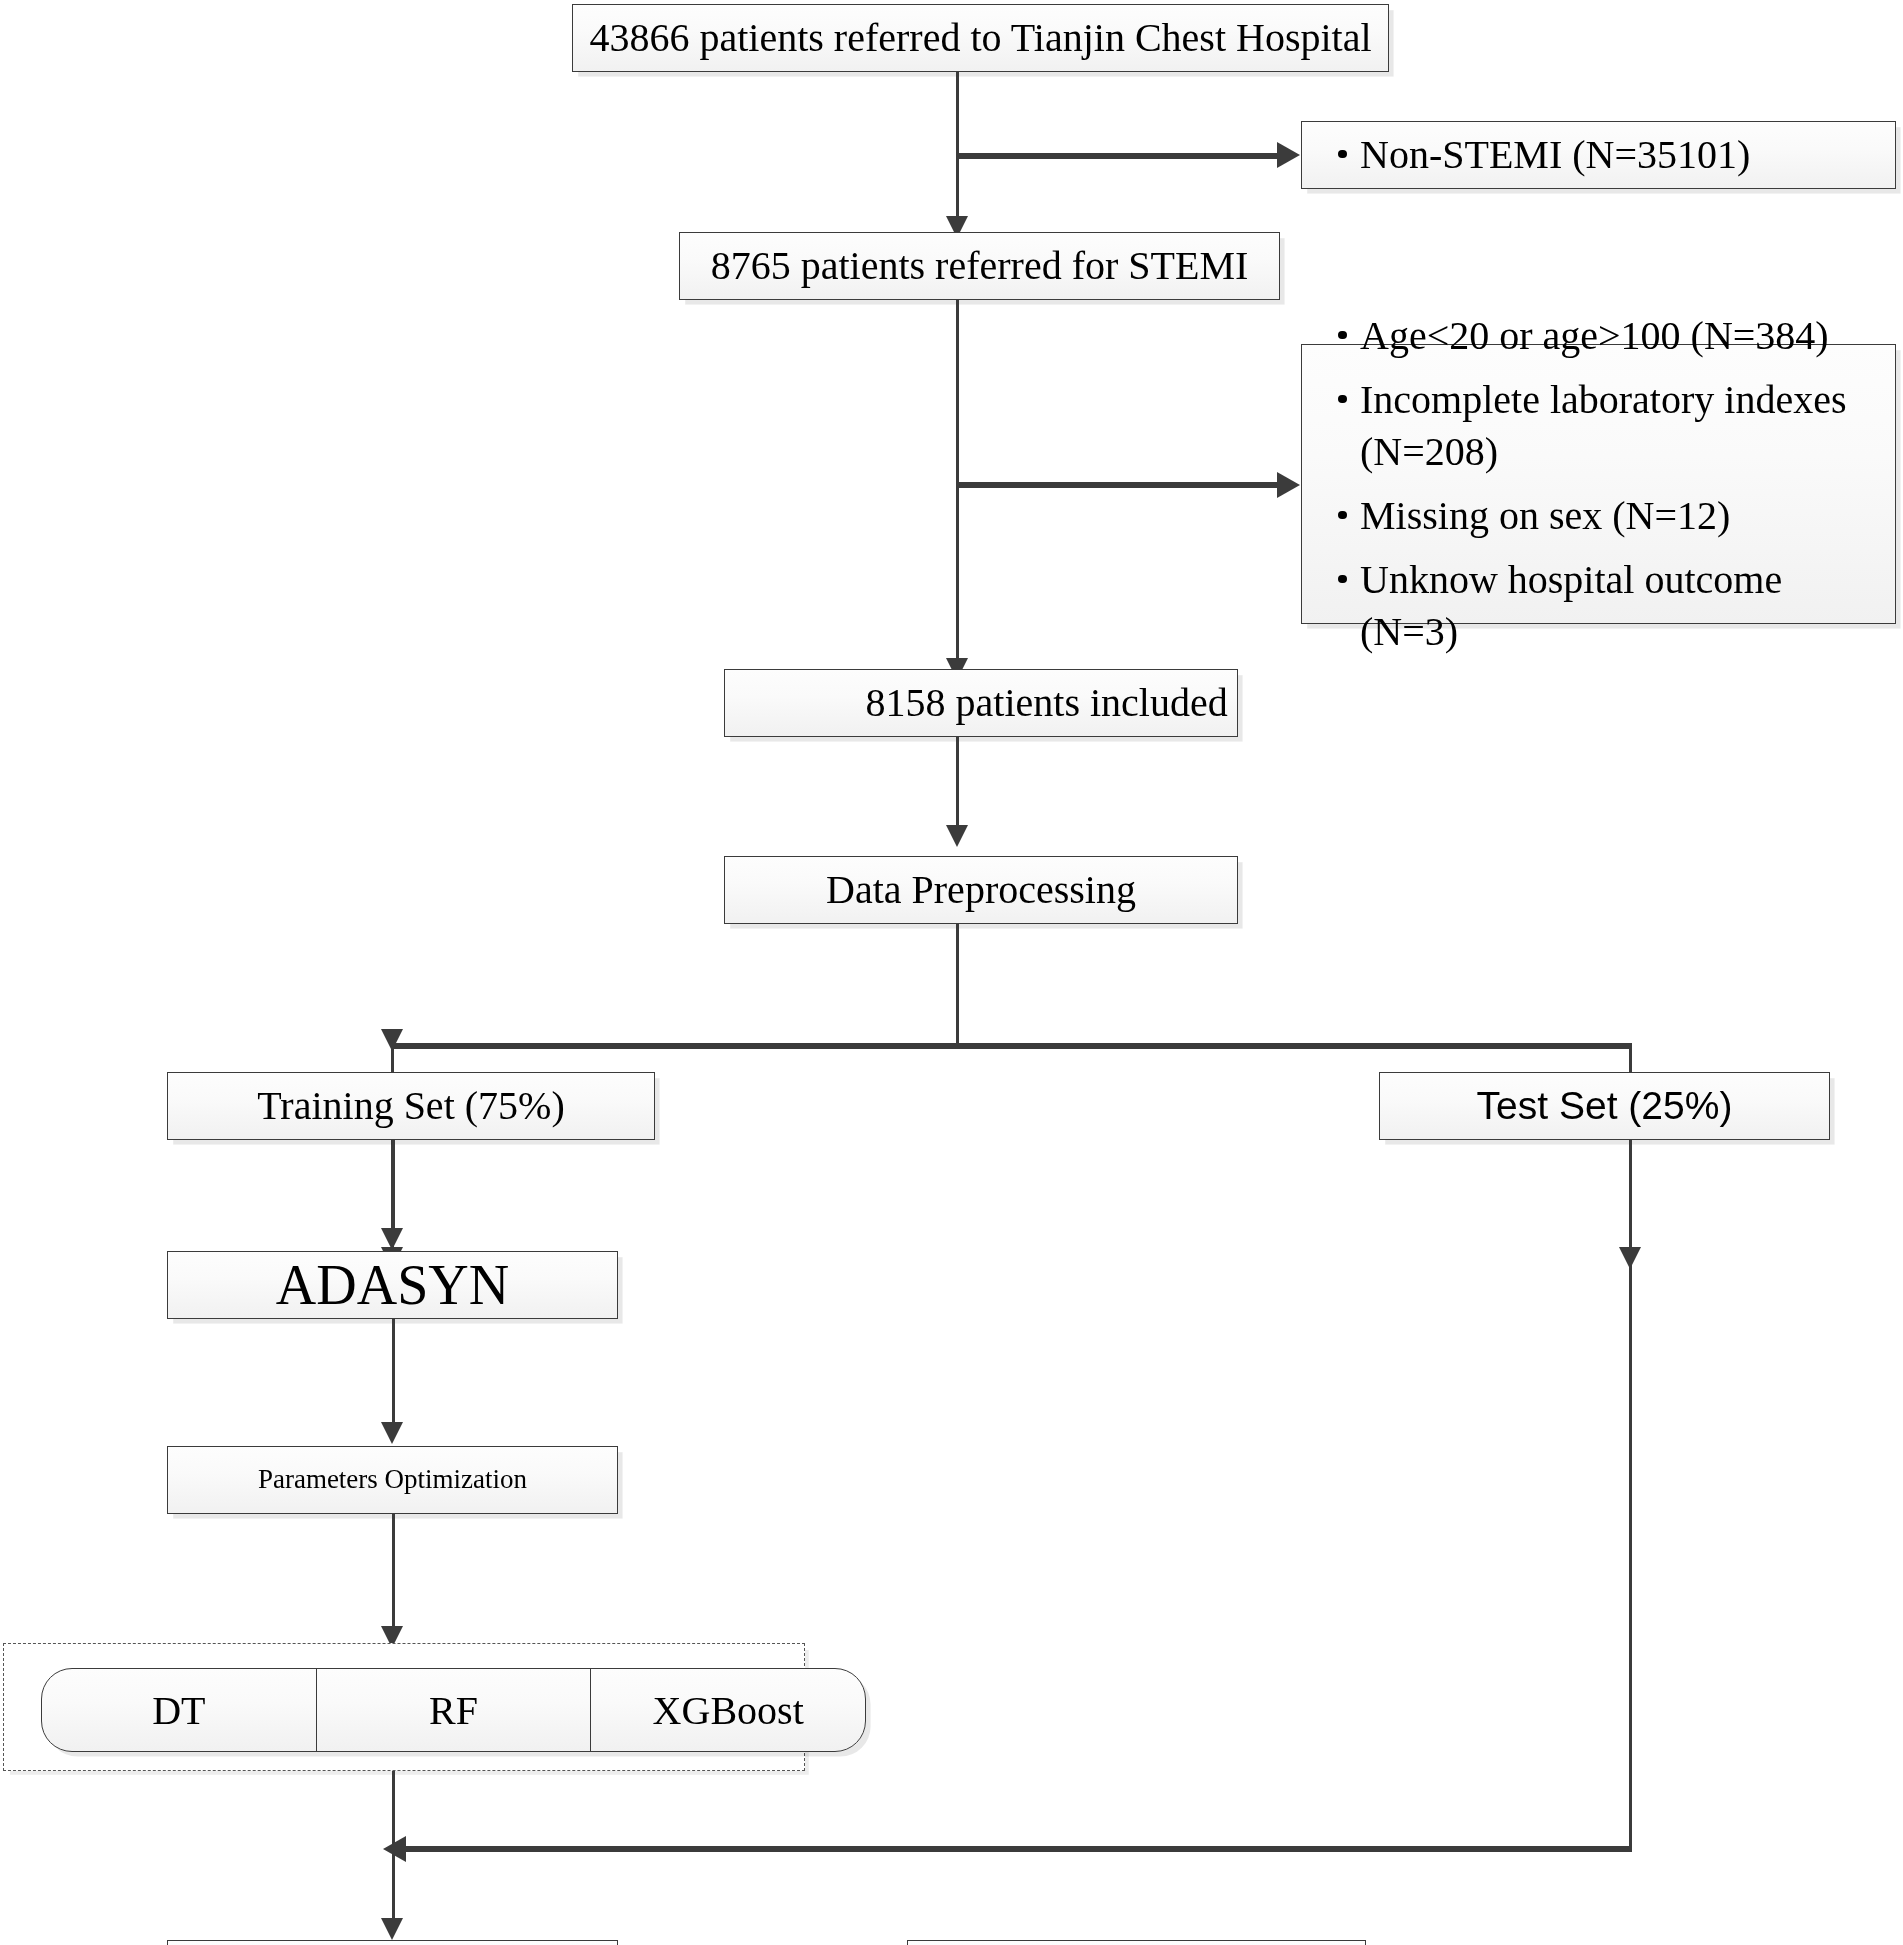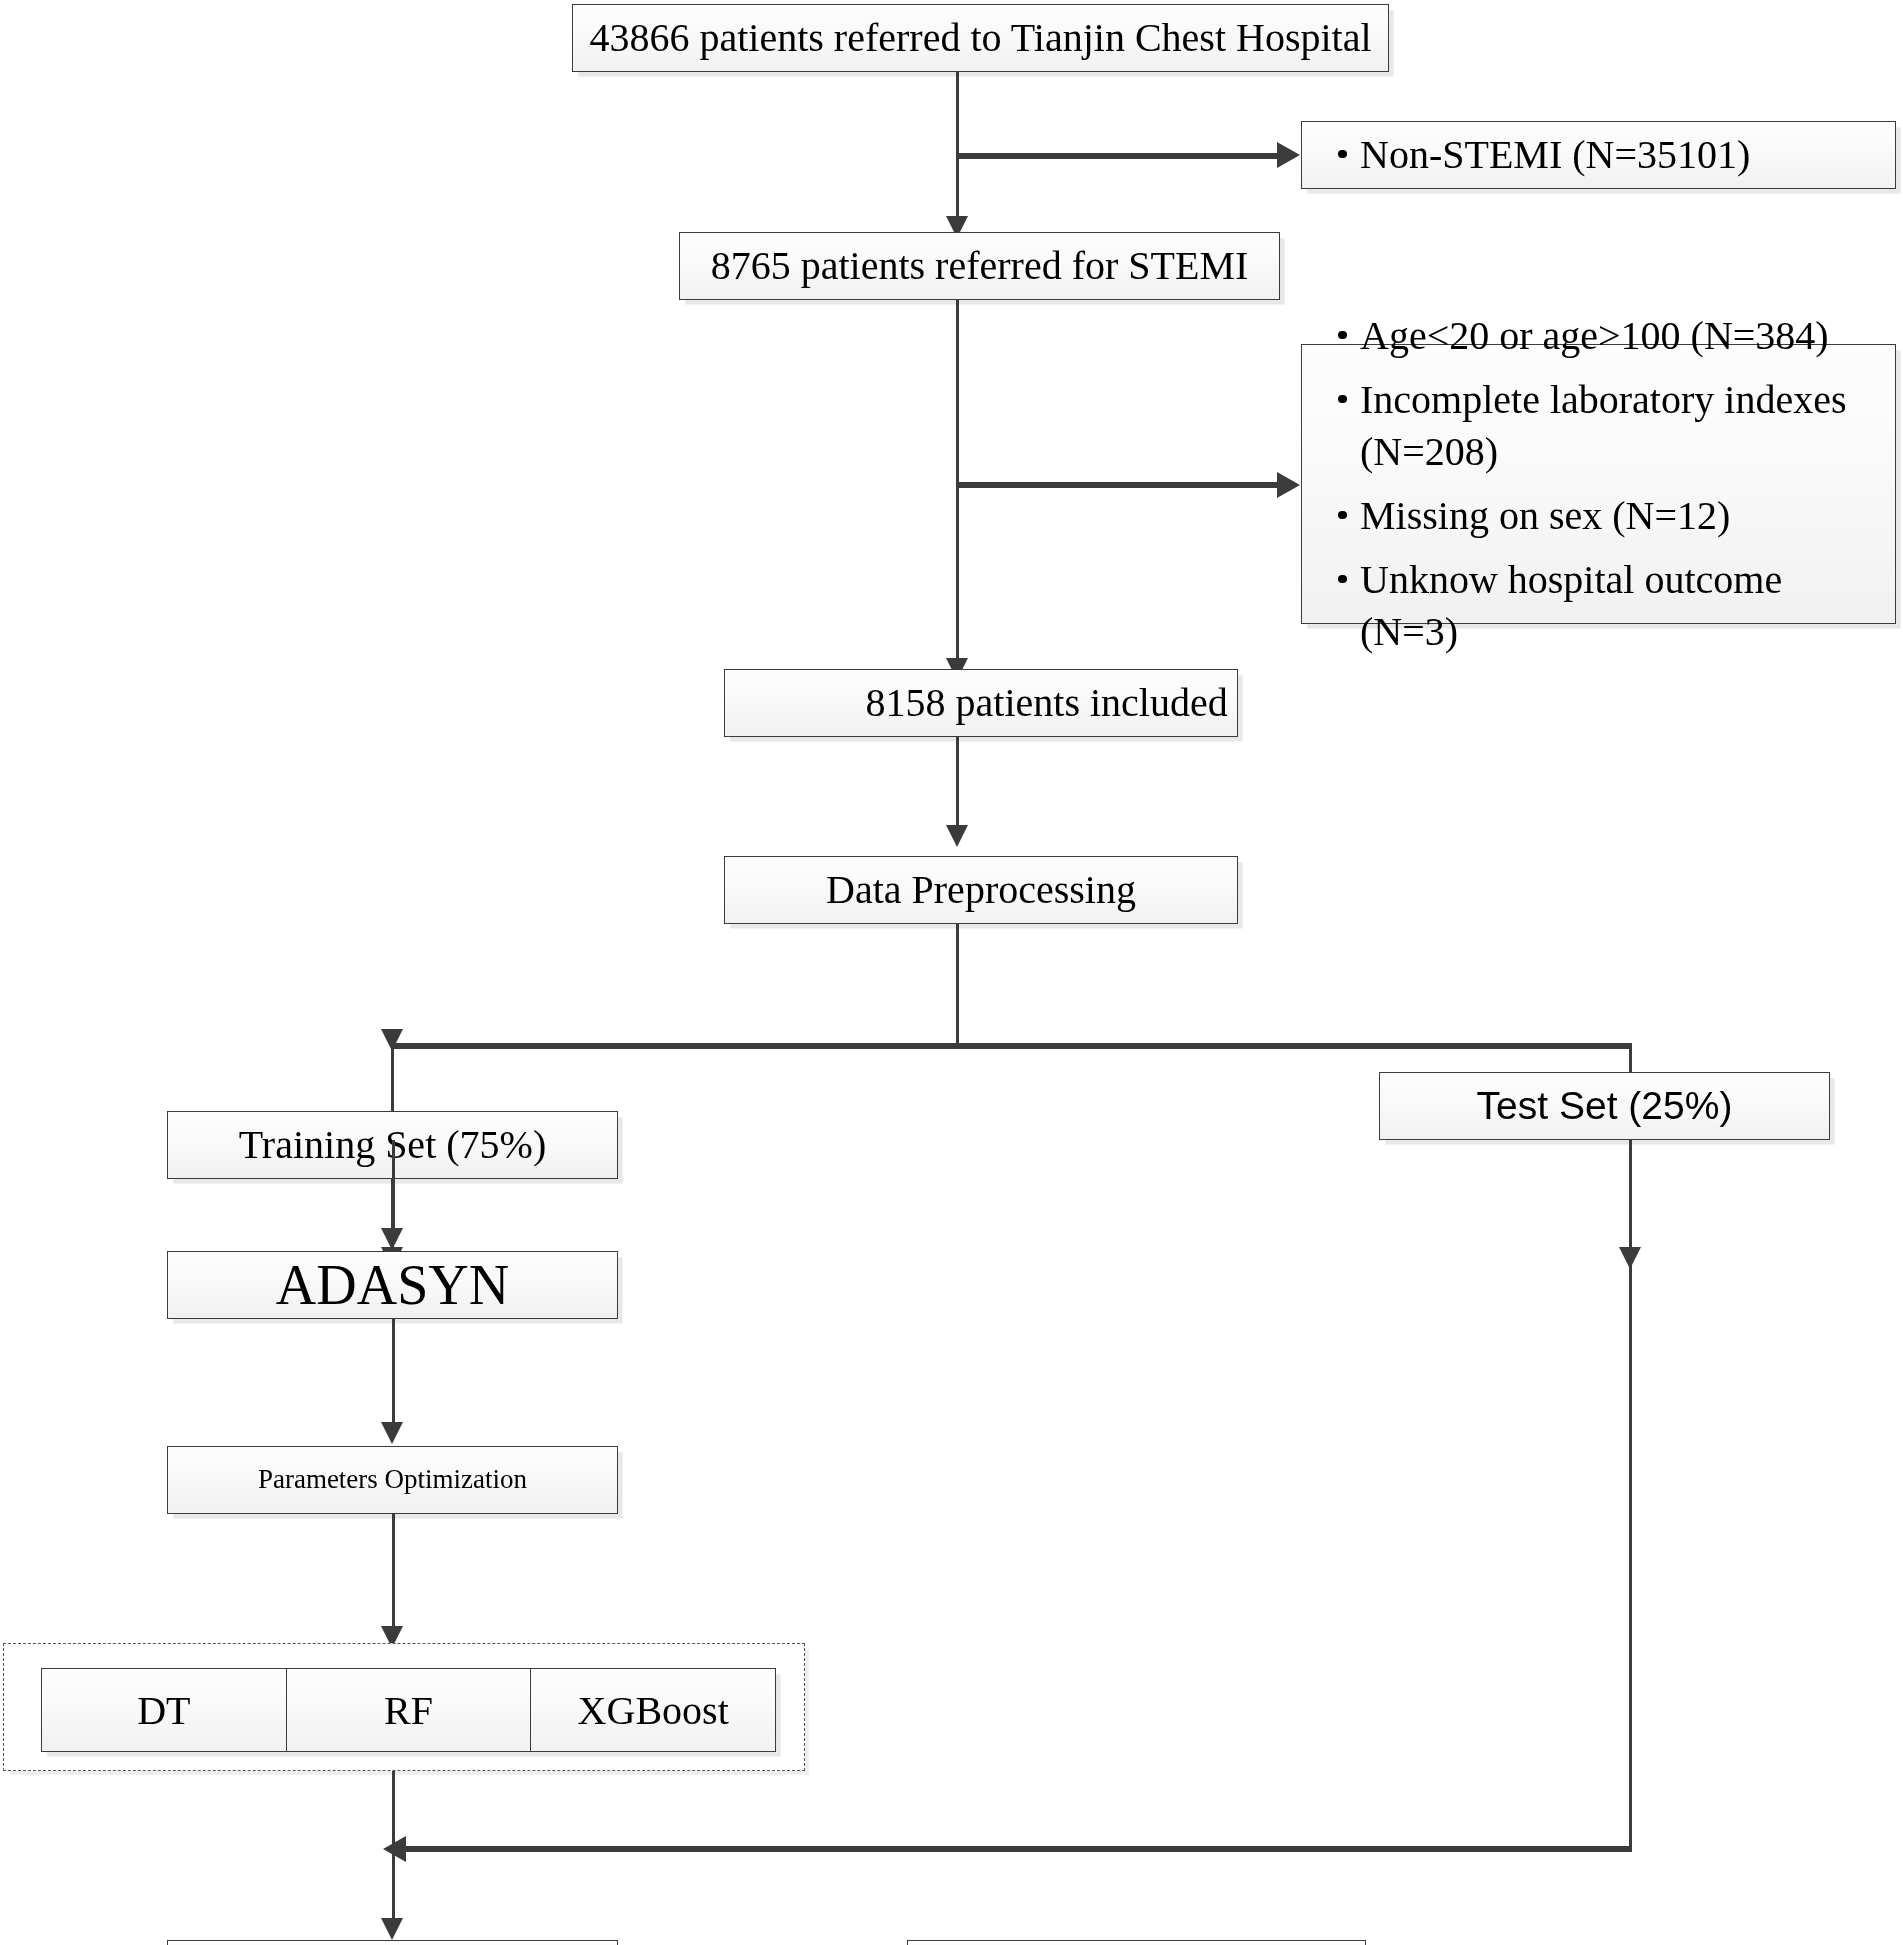--- a/index.html
+++ b/index.html
@@ -185,21 +185,21 @@
   <div class="ln v" style="left:956px; top:924px; width:2.7px; height:121px;"></div>
   <div class="ln thick h" style="left:391px; top:1043px; width:1241px; height:5.8px;"></div>
   <div class="ln v" style="left:391px; top:1046px; width:2.7px; height:223px;"></div>
   <div class="arrow down" style="left:381px; top:1029px; position:absolute; top:1029px;"></div>
 
   <div class="ln v" style="left:1629px; top:1046px; width:2.7px; height:223px;"></div>
 
   <div class="arrow down" style="left:381px; top:1247px;"></div>
   <div class="arrow down" style="left:1619px; top:1247px;"></div>
 
-  <div class="node" style="left:167px; top:1072px; width:451px; height:68px; font-size:40px;margin-top:39px;">
+  <div class="node" style="left:167px; top:1072px; width:488px; height:68px; font-size:40px;">
     <span class="label">Training Set (75%)</span>
   </div>
 
   <div class="node sans" style="left:1379px; top:1072px; width:451px; height:68px; font-size:39px;">
     <span class="label">Test Set (25%)</span>
   </div>
 
   <div class="ln v" style="left:392px; top:1140px; width:2.7px; height:95px;"></div>
   <div class="arrow down" style="left:381px; top:1228px;"></div>
 
@@ -212,21 +212,21 @@
 
   <div class="node" style="left:167px; top:1446px; width:451px; height:68px; font-size:27px;">
     <span class="label">Parameters Optimization</span>
   </div>
 
   <div class="ln v" style="left:392px; top:1514px; width:2.7px; height:121px;"></div>
   <div class="arrow down" style="left:381px; top:1626px;"></div>
 
   <div class="dashed-group" style="left:3.1px; top:1643px; width:802px; height:128px;"></div>
 
-  <div class="model-strip" style="left:41px; top:1668px; width:735px; height:84px; font-size:40px;">
+  <div class="model-strip" style="left:41px; top:1668px; width:825px; height:84px; font-size:40px;border-radius:31px;">
     <div class="model-cell">
       <span>DT</span>
     </div>
     <div class="model-cell">
       <span>RF</span>
     </div>
     <div class="model-cell">
       <span>XGBoost</span>
     </div>
   </div>

